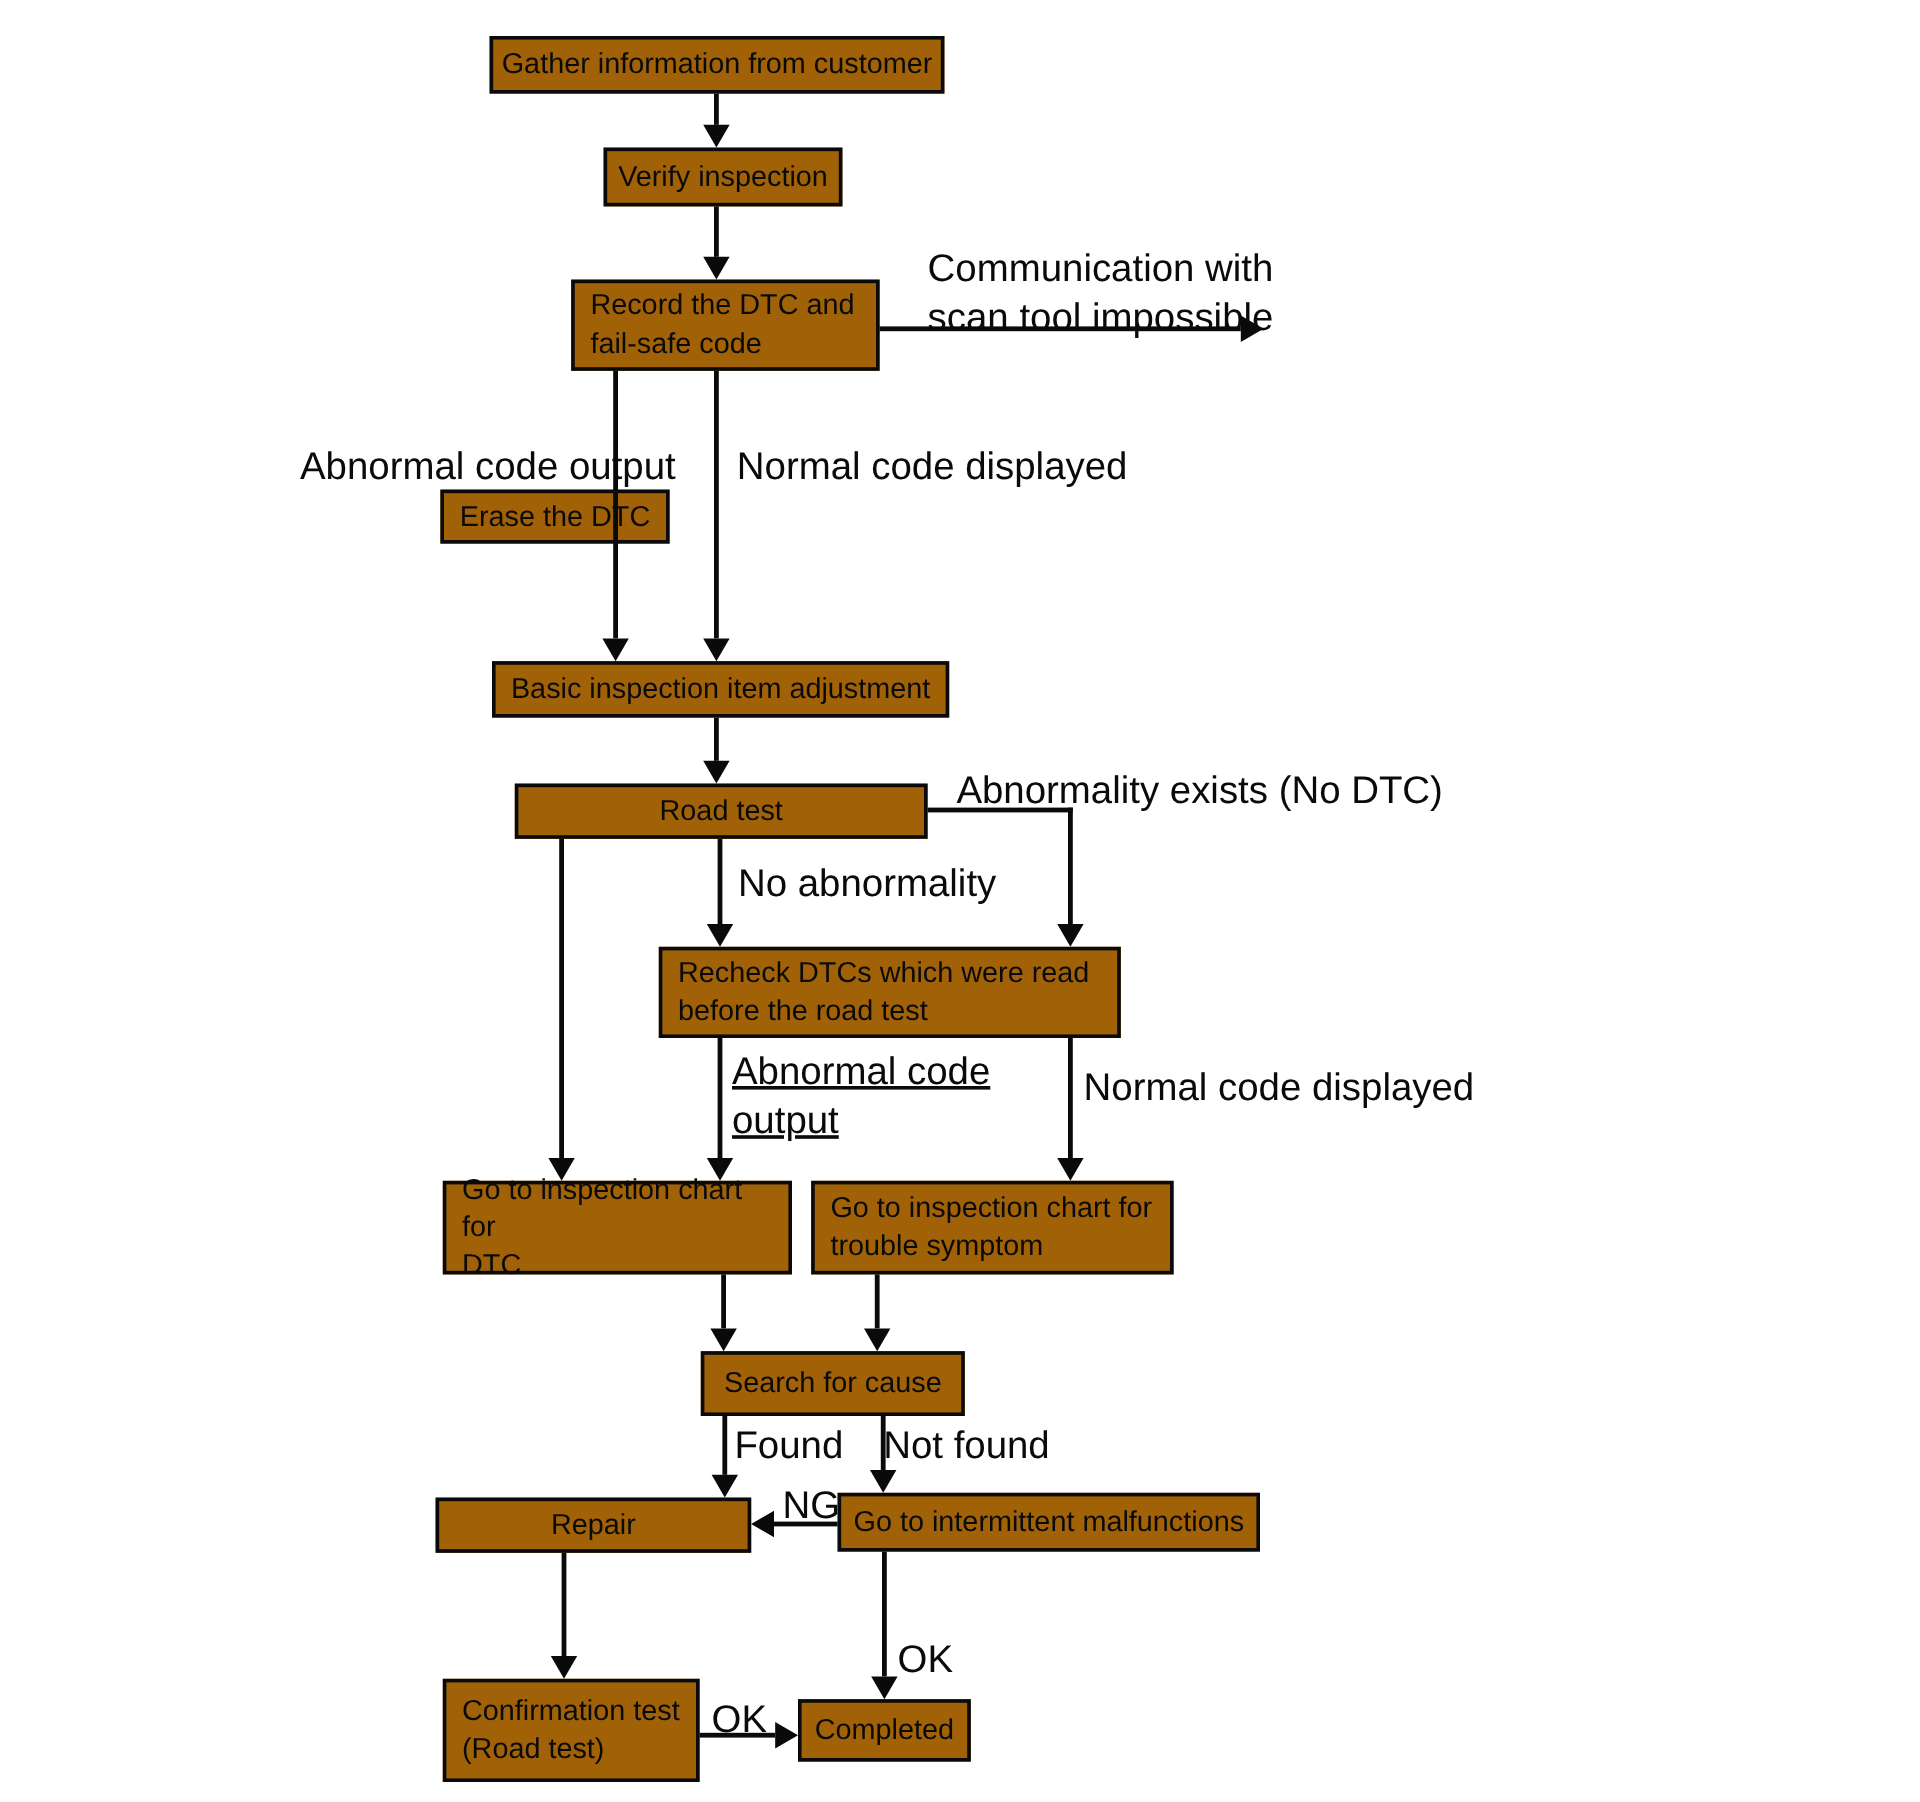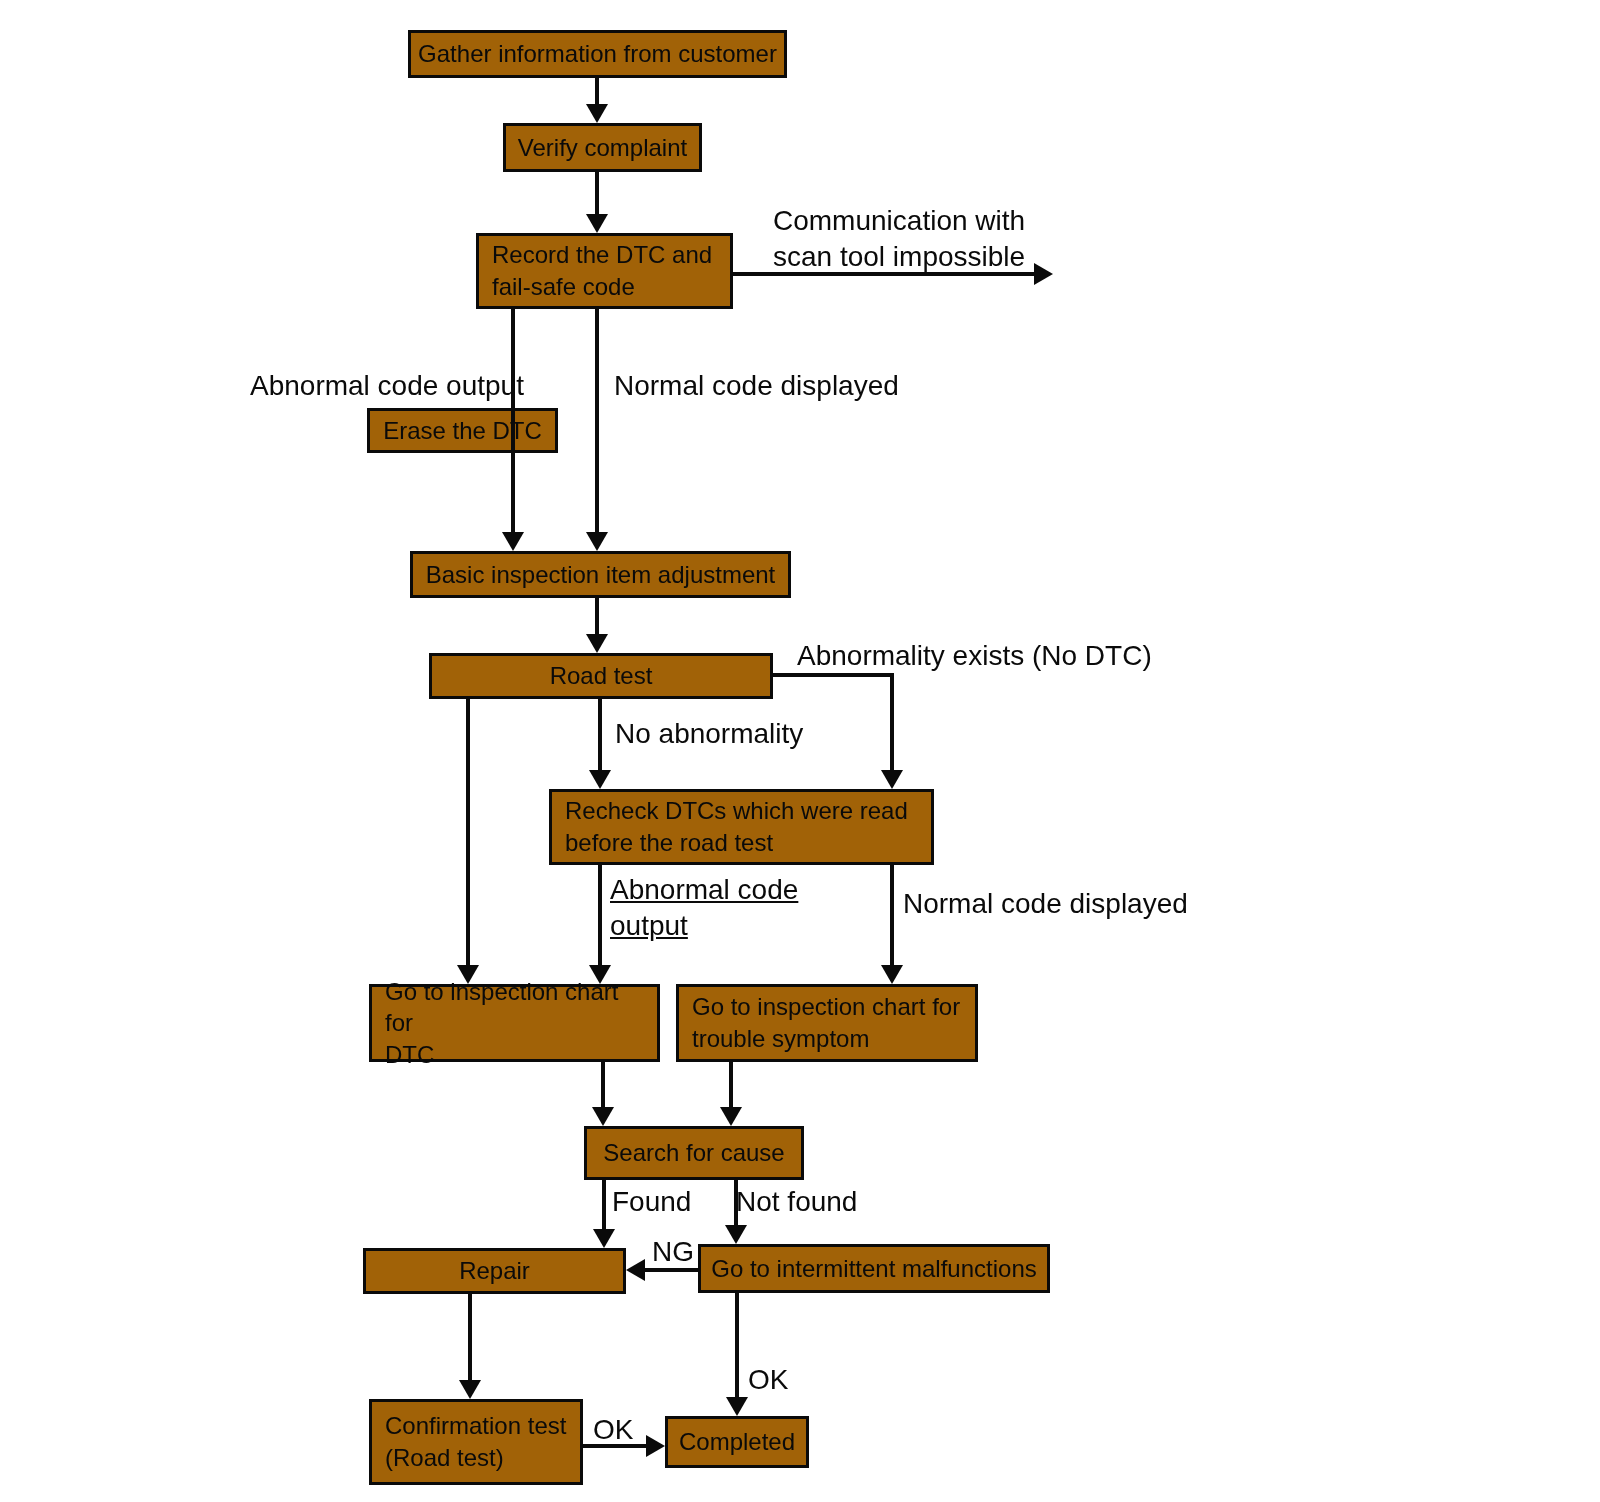--- a/index.html
+++ b/index.html
@@ -21,40 +21,40 @@
     align-items:center;
     font-size:24px;
     line-height:1.32;
     white-space:pre-line;
     color:#0a0a0a;
   }
   .node.center{justify-content:center;text-align:center;}
   .node.leftal{justify-content:flex-start;text-align:left;padding-left:13px;padding-right:6px;}
   .lbl{
     position:absolute;
-    font-size:28px;
+    font-size:32px;
     line-height:1.28;
     white-space:pre-line;
     color:#0a0a0a;
   }
   .vline{position:absolute;width:4px;background:#0a0a0a;}
   .hline{position:absolute;height:4px;background:#0a0a0a;}
   .ah{position:absolute;width:0;height:0;}
   .ah.down{border-left:11px solid transparent;border-right:11px solid transparent;border-top:19px solid #0a0a0a;}
   .ah.right{border-top:11px solid transparent;border-bottom:11px solid transparent;border-left:19px solid #0a0a0a;}
   .ah.left{border-top:11px solid transparent;border-bottom:11px solid transparent;border-right:19px solid #0a0a0a;}
 </style>
 </head>
 <body>
 
 <div class="canvas">
 
   <div class="node center" style="left:408px;top:30px;width:379px;height:48px;">Gather information from customer</div>
 
-  <div class="node center" style="left:503px;top:123px;width:199px;height:49px;">Verify complaint</div>
+  <div class="node center" style="left:503px;top:123px;width:199px;height:49px;">Verify inspection</div>
 
   <div class="node leftal" style="left:476px;top:233px;width:257px;height:76px;">Record the DTC and
 fail-safe code</div>
 
 
   <div class="node center" style="left:367px;top:408px;width:191px;height:45px;">Erase the DTC</div>
 
   <div class="node center" style="left:410px;top:551px;width:381px;height:47px;">Basic inspection item adjustment</div>
 
   <div class="node center" style="left:429px;top:653px;width:344px;height:46px;">Road test</div>

